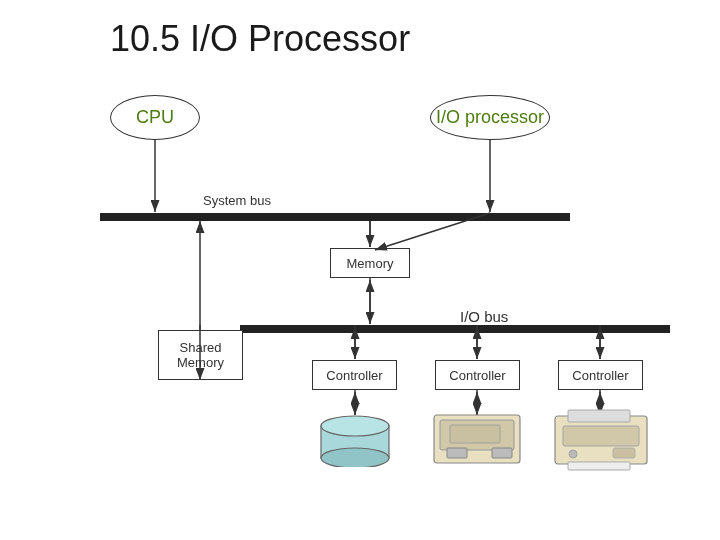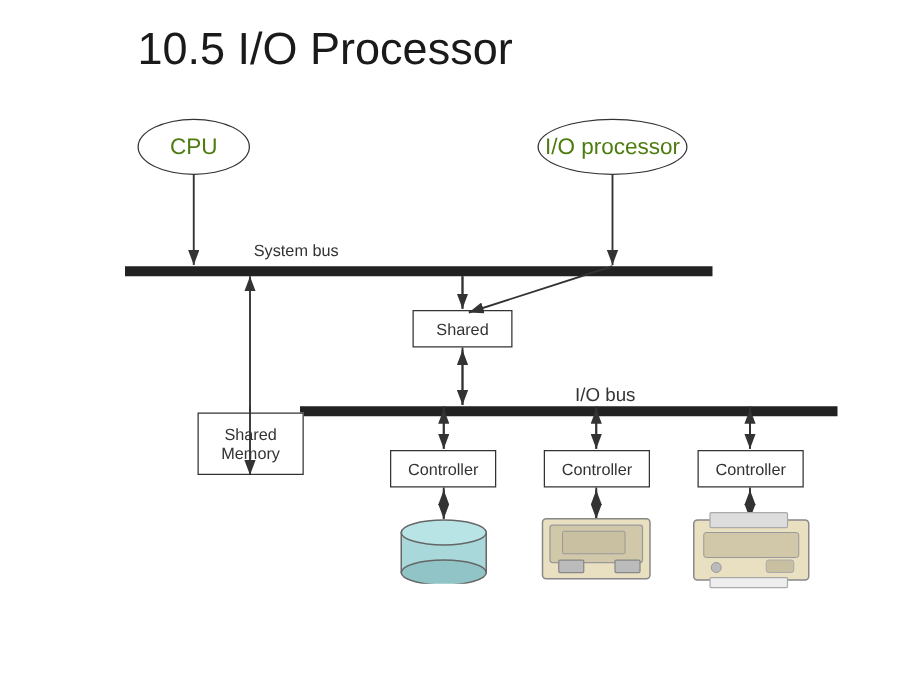--- a/index.html
+++ b/index.html
@@ -82,21 +82,21 @@
 
   <div class="ellipse" style="left:430px; top:95px; width:120px; height:45px;text-align:right;">
     <span>I/O processor</span>
   </div>
 
   <div style="position:absolute; left:155px; top:193px; font-size:13px; color:#333;margin-left:48px;">System bus</div>
 
   <div class="system-bus" style="left:100px; top:213px; width:470px;"></div>
 
   <div class="rect-box" style="left:330px; top:248px; width:80px; height:30px;">
-    <span>Shared</span>
+    <span>Memory</span>
   </div>
 
   <div style="position:absolute; left:460px; top:308px; font-size:15px; color:#333;">I/O bus</div>
 
   <div class="io-bus" style="left:240px; top:325px; width:430px;"></div>
 
   <div class="rect-box" style="left:158px; top:330px; width:85px; height:50px; font-size:13px;">
     <span>Shared Memory</span>
   </div>
 

